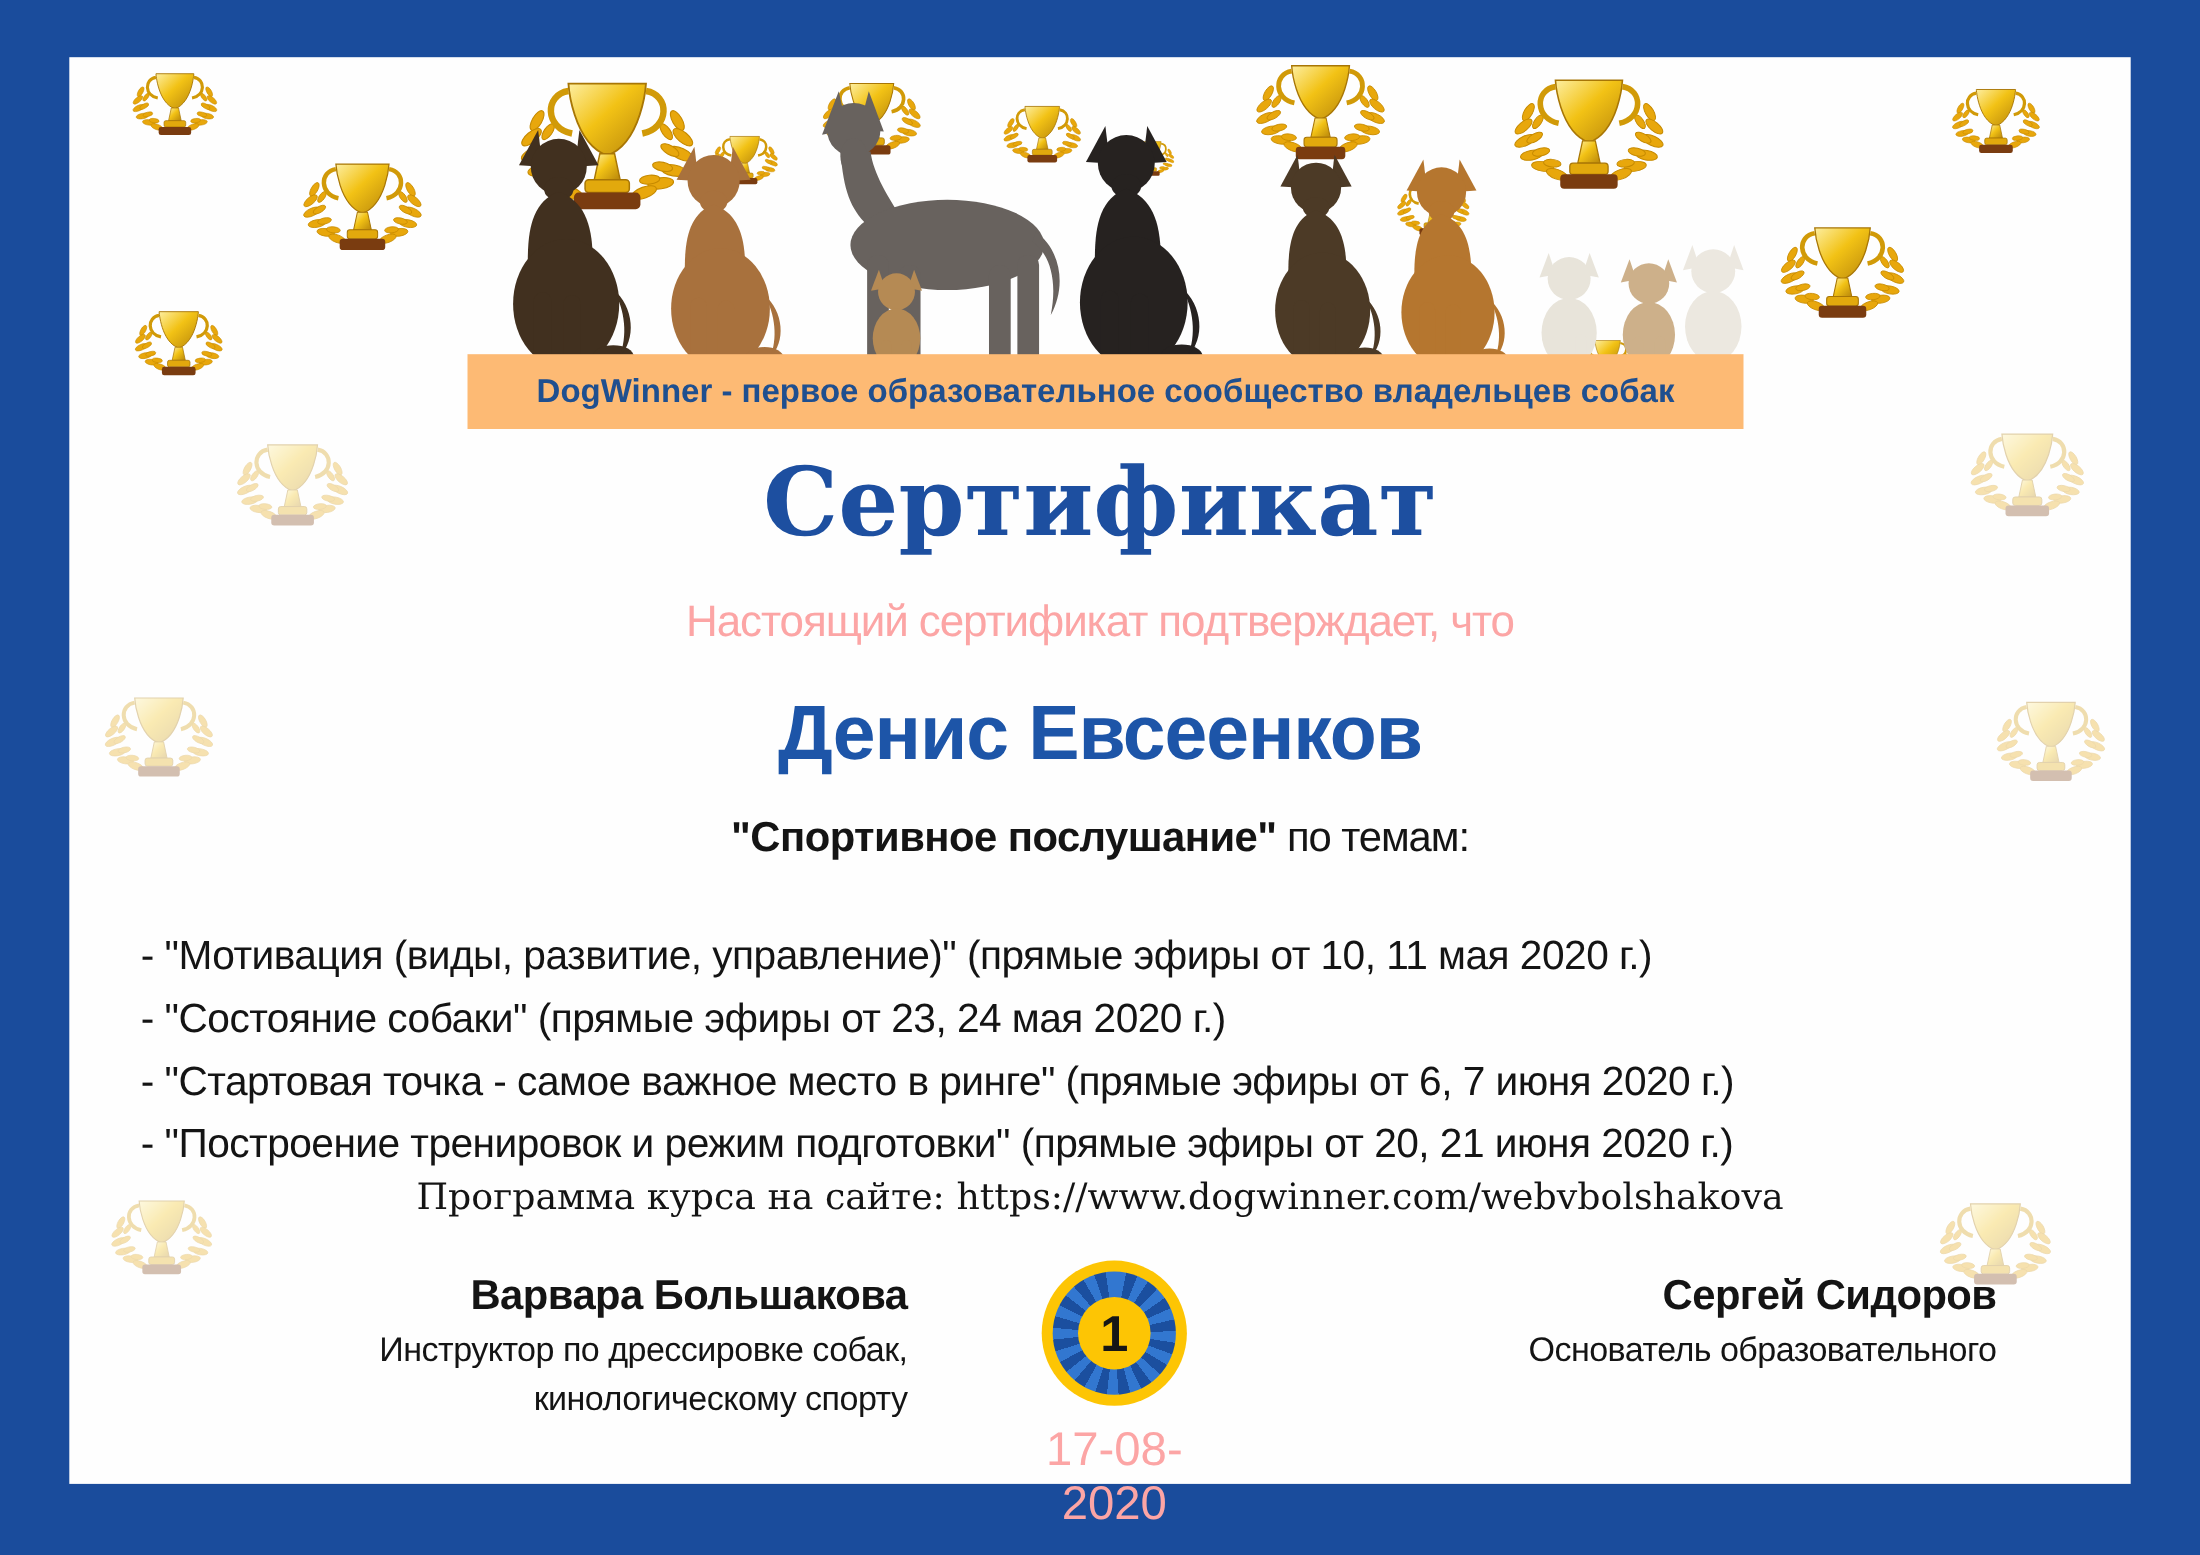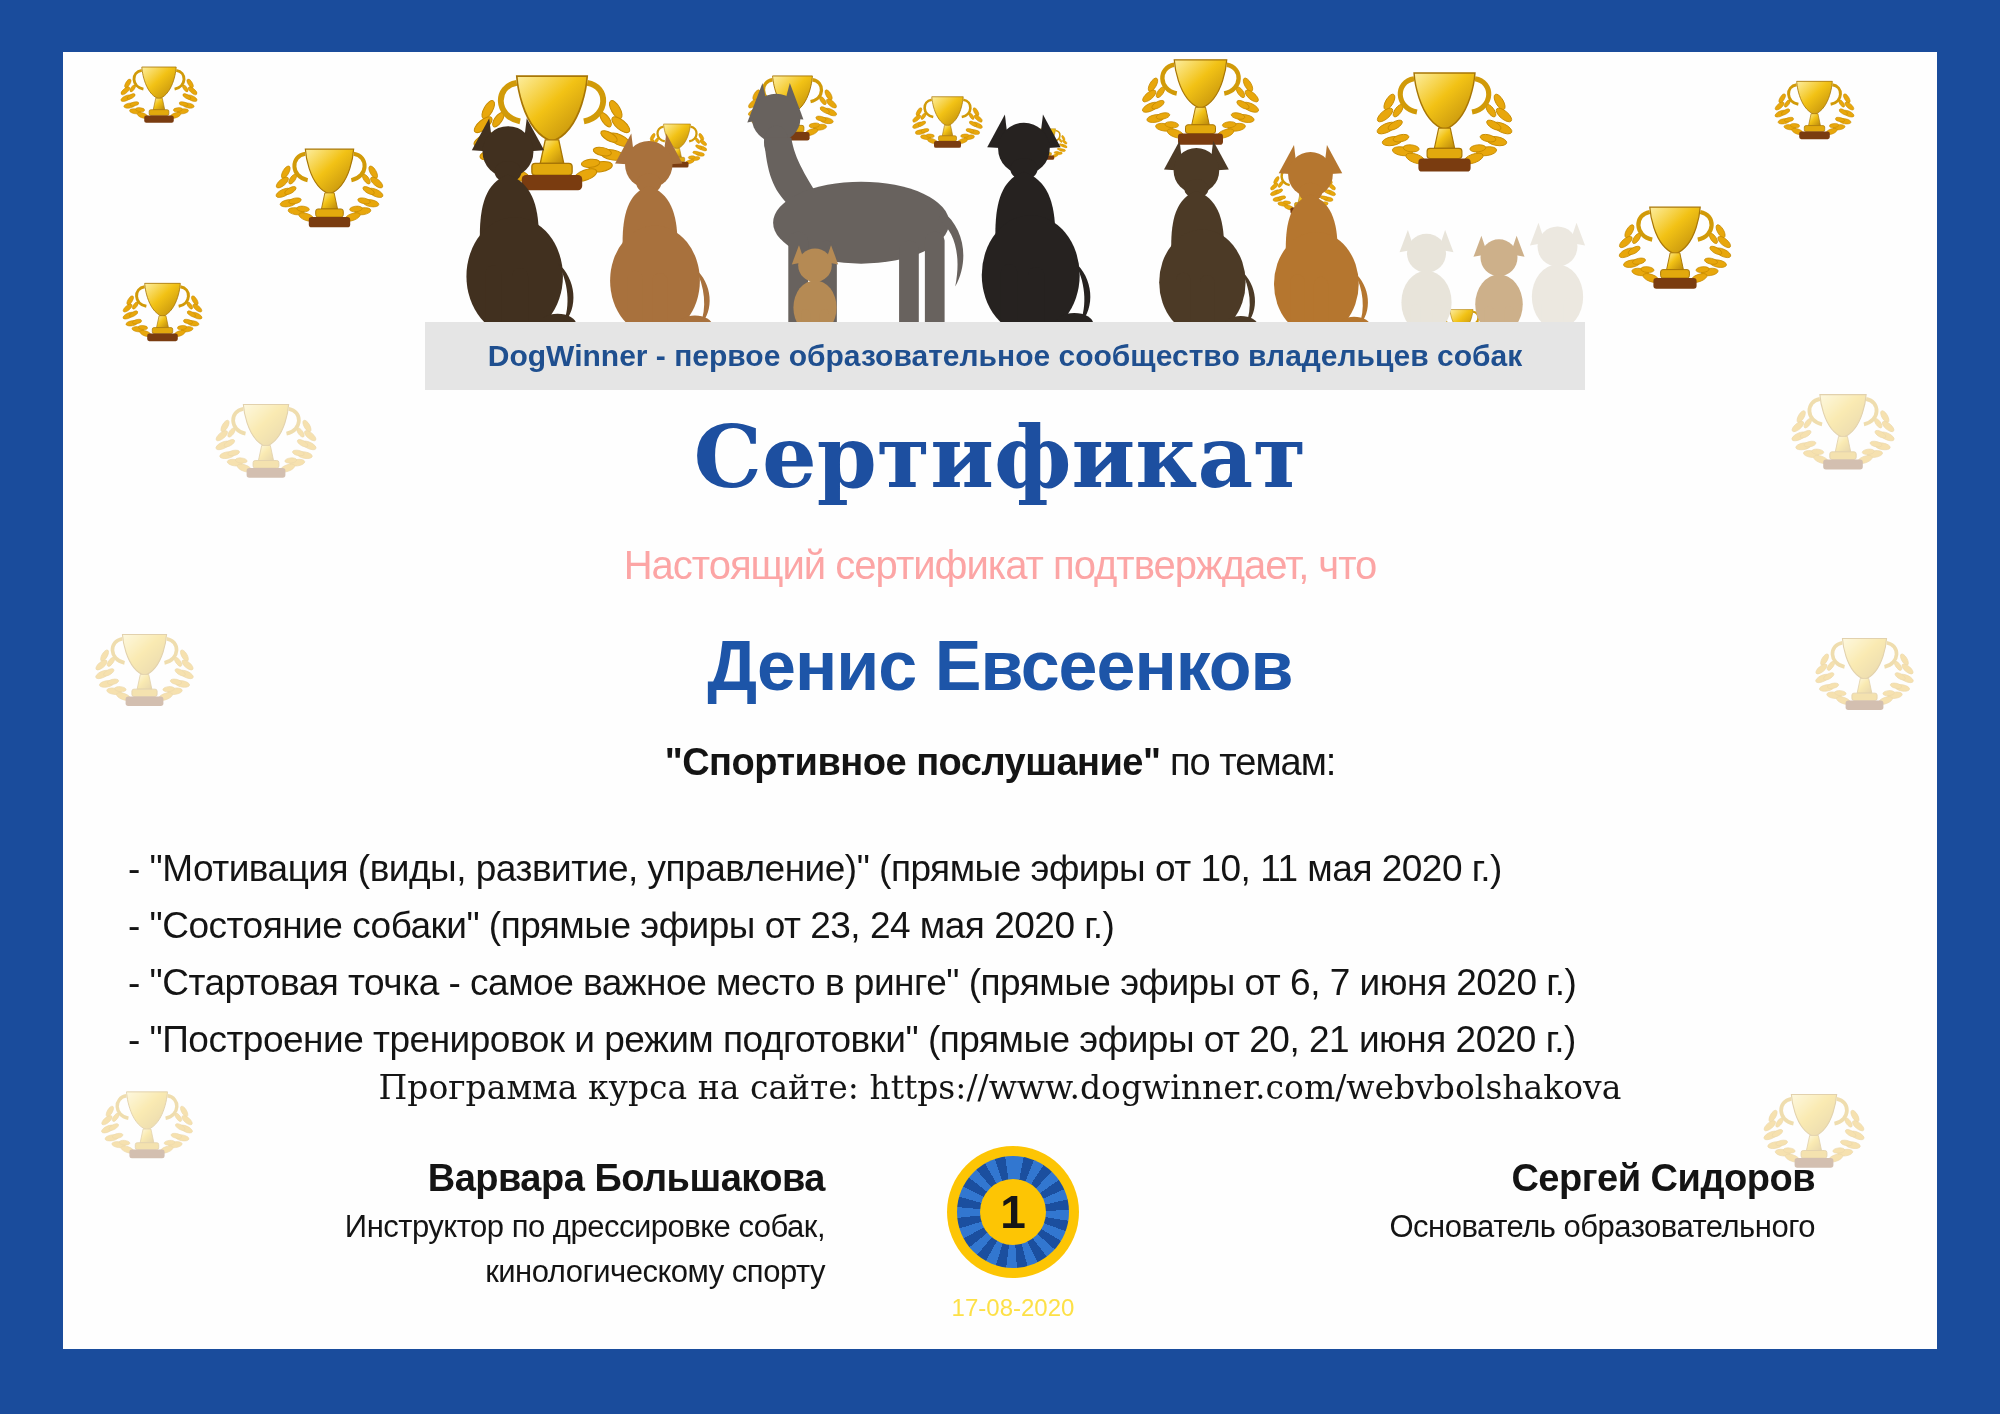--- a/index.html
+++ b/index.html
@@ -18,21 +18,21 @@
   
   .trophy{position:absolute;}
   .trophy.faded{opacity:.32;}
 
   
   .dogs{position:absolute;left:430px;top:76px;width:1180px;height:262px;}
 
   
   .banner{
     position:absolute;left:425px;top:322px;width:1160px;height:68px;
-    background:#e5e5e5;display:flex;align-items:center;justify-content:center;
+    background:#fdba74;display:flex;align-items:center;justify-content:center;
     z-index:5;
   }
   .banner span{
     font-size:30px;font-weight:bold;color:#1f4f8f;letter-spacing:0px;
   }
 
   .title{
     top:398px;font-family:"DejaVu Serif","Liberation Serif",serif;
     font-size:86px;line-height:118px;font-weight:bold;color:#1d4fa0;
   }
@@ -72,21 +72,21 @@
     position:absolute;left:10px;top:10px;right:10px;bottom:10px;border-radius:50%;
     background:repeating-conic-gradient(#3277d0 0deg 11deg,#1b4f9f 11deg 22deg);
   }
   .badge-center{
     position:absolute;left:33px;top:33px;right:33px;bottom:33px;border-radius:50%;
     background:#fdc504;display:flex;align-items:center;justify-content:center;
     font-size:46px;font-weight:bold;color:#161616;
   }
   .badge-date{
     top:1294px;left:905px;width:216px;position:absolute;text-align:center;
-    font-size:24px;color:#fde047;letter-spacing:0px;
+    font-size:43px;color:#fca5a5;letter-spacing:0px;
   }
   .hiddefs{position:absolute;width:0;height:0;overflow:hidden;}
 </style>
 </head>
 <body>
 
 <svg class="hiddefs" aria-hidden="true">
   <defs>
     <linearGradient id="goldGrad" x1="0" y1="0" x2="1" y2="1">
       <stop offset="0" stop-color="#fdeea0"></stop>

